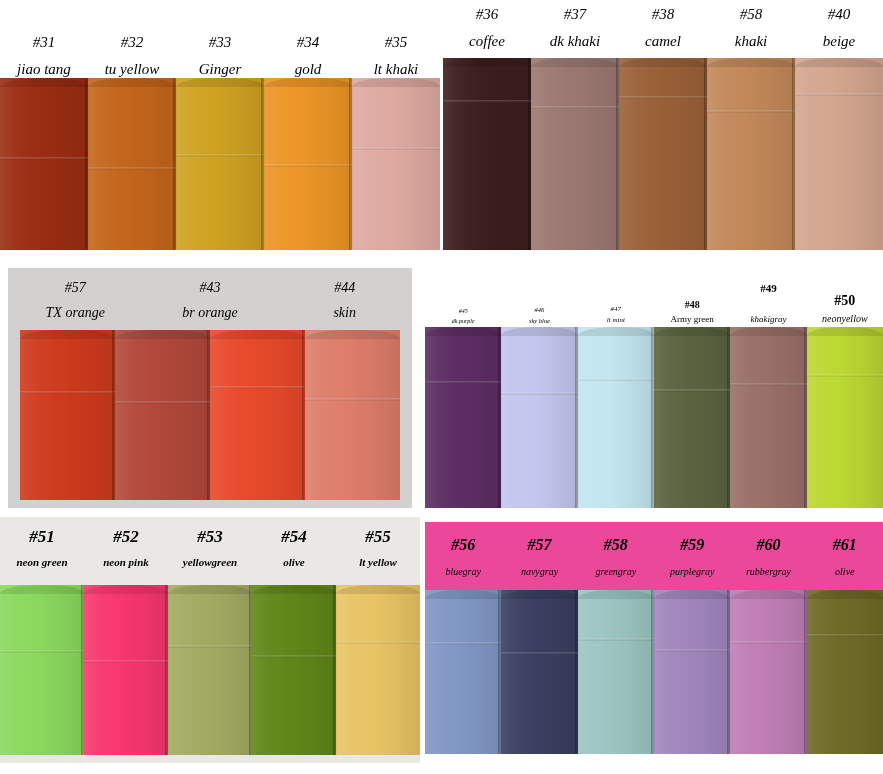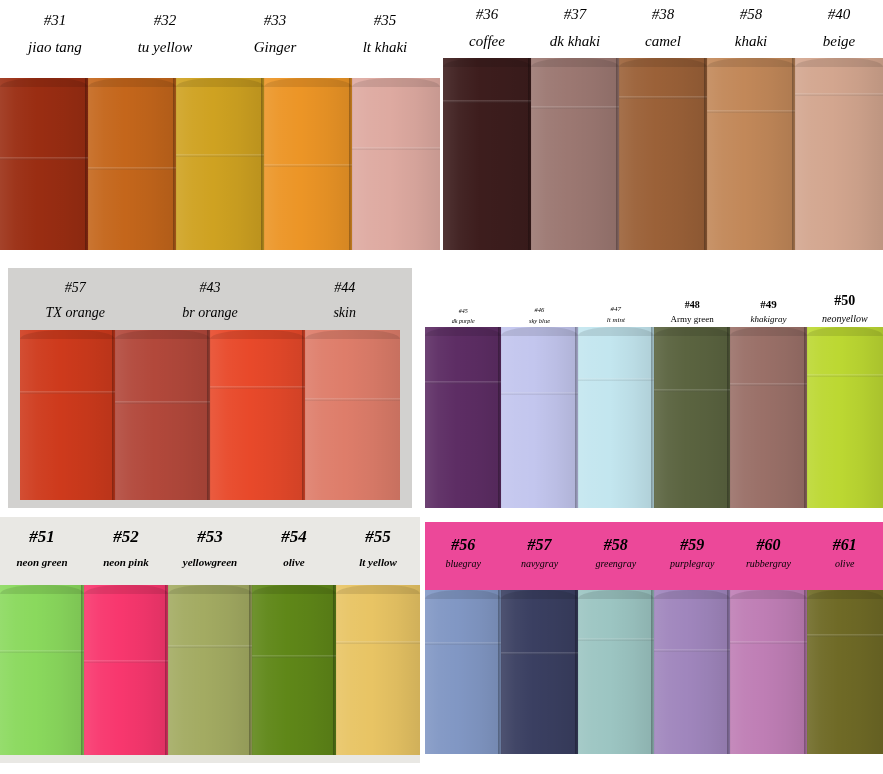--- a/index.html
+++ b/index.html
@@ -36,21 +36,21 @@
     background:linear-gradient(90deg,rgba(0,0,0,.30),rgba(0,0,0,0));
     pointer-events:none;}
   
   .top-edge{position:absolute;left:0;right:0;top:0;height:9px;
     background:rgba(0,0,0,.10);
     border-radius:45% 40% 0 0 / 100% 100% 0 0;
     pointer-events:none;}
 
   
   #panel-1l{left:0;top:0;width:440px;height:250px;background:#ffffff;}
-  #panel-1l .labels{top:12px;height:50px;}
+  #panel-1l .labels{top:34px;height:50px;}
   #panel-1l .lab-num{font-size:15px;}
   #panel-1l .lab-name{font-size:15px;margin-top:9px;}
   #panel-1l .swatches{top:78px;height:172px;}
 
   
   #panel-1r{left:443px;top:0;width:440px;height:250px;background:#ffffff;}
   #panel-1r .labels{top:6px;height:48px;}
   #panel-1r .lab-num{font-size:15px;}
   #panel-1r .lab-name{font-size:15px;margin-top:9px;}
   #panel-1r .swatches{top:58px;height:192px;}
@@ -69,56 +69,60 @@
   #panel-2r .label{justify-content:flex-end;}
   #panel-2r .label:nth-child(1) .lab-num{font-size:6px;}
   #panel-2r .label:nth-child(1) .lab-name{font-size:6px;margin-top:3px;}
   #panel-2r .label:nth-child(2) .lab-num{font-size:6.5px;}
   #panel-2r .label:nth-child(2) .lab-name{font-size:6.5px;margin-top:3px;}
   #panel-2r .label:nth-child(3) .lab-num{font-size:7px;}
   #panel-2r .label:nth-child(3) .lab-name{font-size:7px;margin-top:3px;}
   #panel-2r .label:nth-child(4) .lab-num{font-size:10px;font-weight:bold;font-style:normal;}
   #panel-2r .label:nth-child(4) .lab-name{font-size:9px;font-style:normal;margin-top:3px;}
   #panel-2r .label:nth-child(5) .lab-num{font-size:11px;font-weight:bold;font-style:normal;}
-  #panel-2r .label:nth-child(5) .lab-name{font-size:9px;font-style:italic;margin-top:3px;}
+  #panel-2r .label:nth-child(5) .lab-name{font-size:9px;font-style:italic;margin-top:19px;}
   #panel-2r .label:nth-child(6) .lab-num{font-size:14px;font-weight:bold;font-style:normal;}
   #panel-2r .label:nth-child(6) .lab-name{font-size:10px;font-style:italic;margin-top:3px;}
 
   
   #panel-3l{left:0;top:517px;width:420px;height:246px;background:#e9e8e4;}
   #panel-3l .labels{top:10px;height:54px;}
   #panel-3l .lab-num{font-size:17px;font-weight:bold;font-style:italic;}
   #panel-3l .lab-name{font-size:11px;font-style:italic;margin-top:9px;font-weight:bold;}
   #panel-3l .swatches{top:68px;height:170px;}
 
   
   #panel-3r{left:425px;top:522px;width:458px;height:232px;background:#ffffff;}
   #panel-3r .labels{top:14px;height:52px;}
   #panel-3r .lab-num{font-size:16px;font-weight:bold;font-style:italic;}
-  #panel-3r .lab-name{font-size:10px;font-style:italic;margin-top:4px;}
+  #panel-3r .lab-name{font-size:10px;font-style:italic;margin-top:12px;}
   #panel-3r .swatches{top:68px;height:164px;}
 </style>
 </head>
 <body>
 
 <div class="panel" id="panel-1l" style="background: rgb(255, 255, 255);">
   <div class="labels">
     <div class="label">
       <span class="lab-num">#31</span>
       <span class="lab-name">jiao tang</span>
     </div>
     <div class="label">
       <span class="lab-num">#32</span>
       <span class="lab-name">tu yellow</span>
     </div>
     <div class="label">
       <span class="lab-num">#33</span>
       <span class="lab-name">Ginger</span>
     </div>
     <div class="label">
+      <span class="lab-num">#34</span>
+      <span class="lab-name">gold</span>
+    </div>
+    <div class="label">
       <span class="lab-num">#35</span>
       <span class="lab-name">lt khaki</span>
     </div>
   </div>
   <div class="swatches">
     <div class="sw">
         <div class="sw-body" style="background: rgb(154, 45, 18);"></div>
         <div class="sheen"></div>
         <div class="crease" style="top:46%"></div>
         <div class="top-edge"></div>

